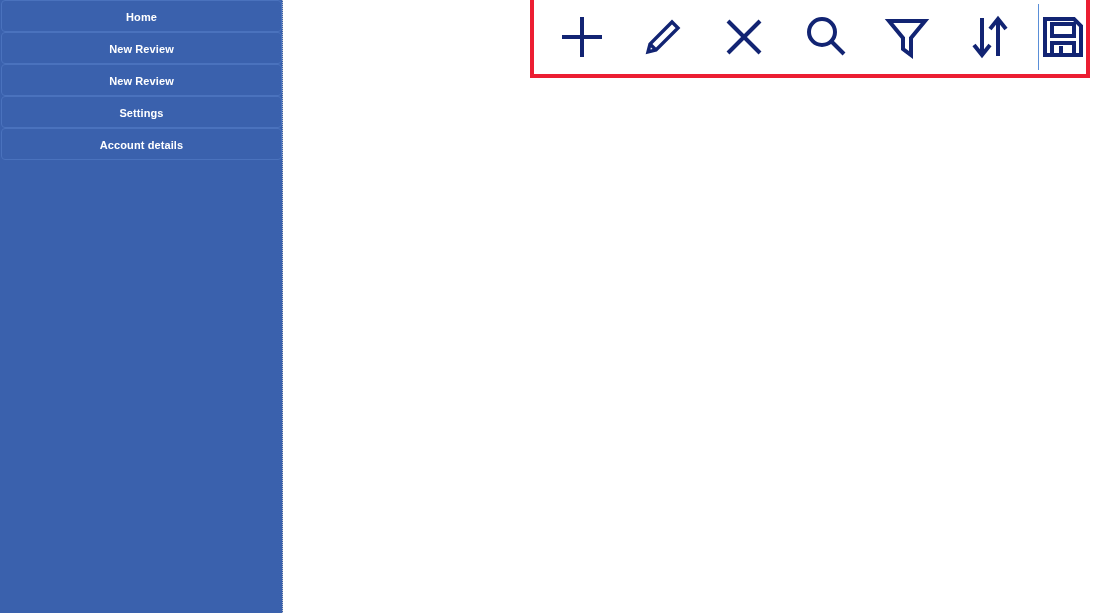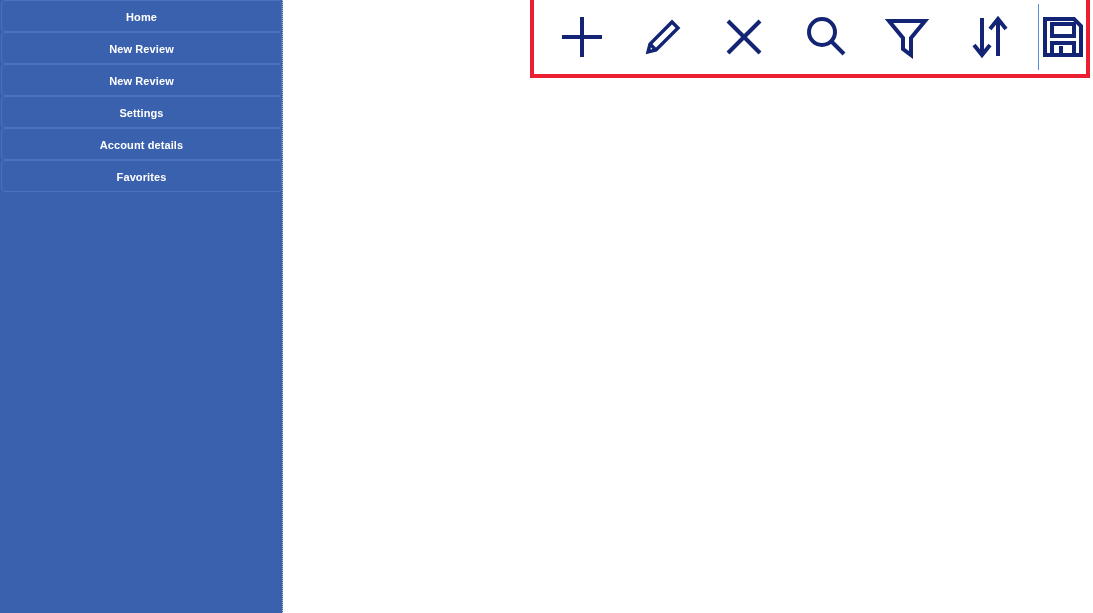--- a/index.html
+++ b/index.html
@@ -161,23 +161,20 @@
       </div>
       <div class="nav-item">
         <span>New Review</span>
       </div>
       <div class="nav-item">
         <span>Settings</span>
       </div>
       <div class="nav-item">
         <span>Account details</span>
       </div>
-      <div class="nav-item">
-        <span>Favorites</span>
-      </div>
     </div>
   </nav>
 
   <main class="content">
     <div class="header-rule"></div>
 
   </main>
 
   <div class="toolbar">
     <div class="toolbar-inner">

